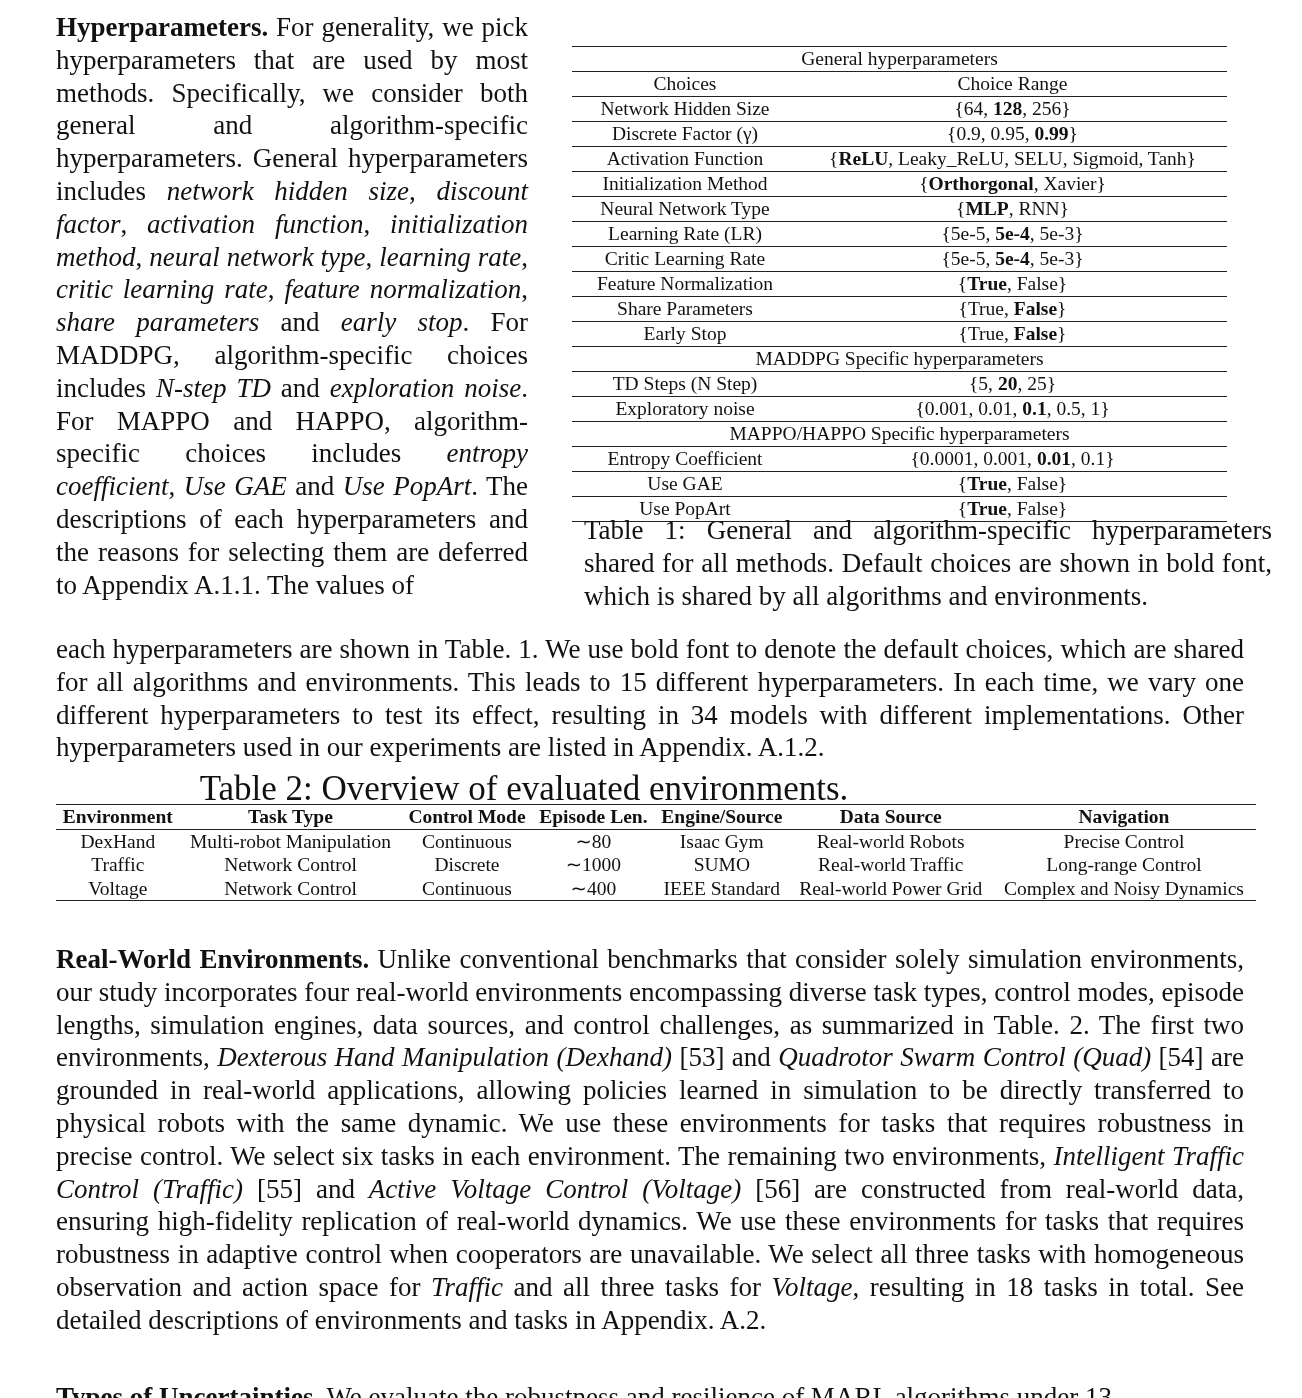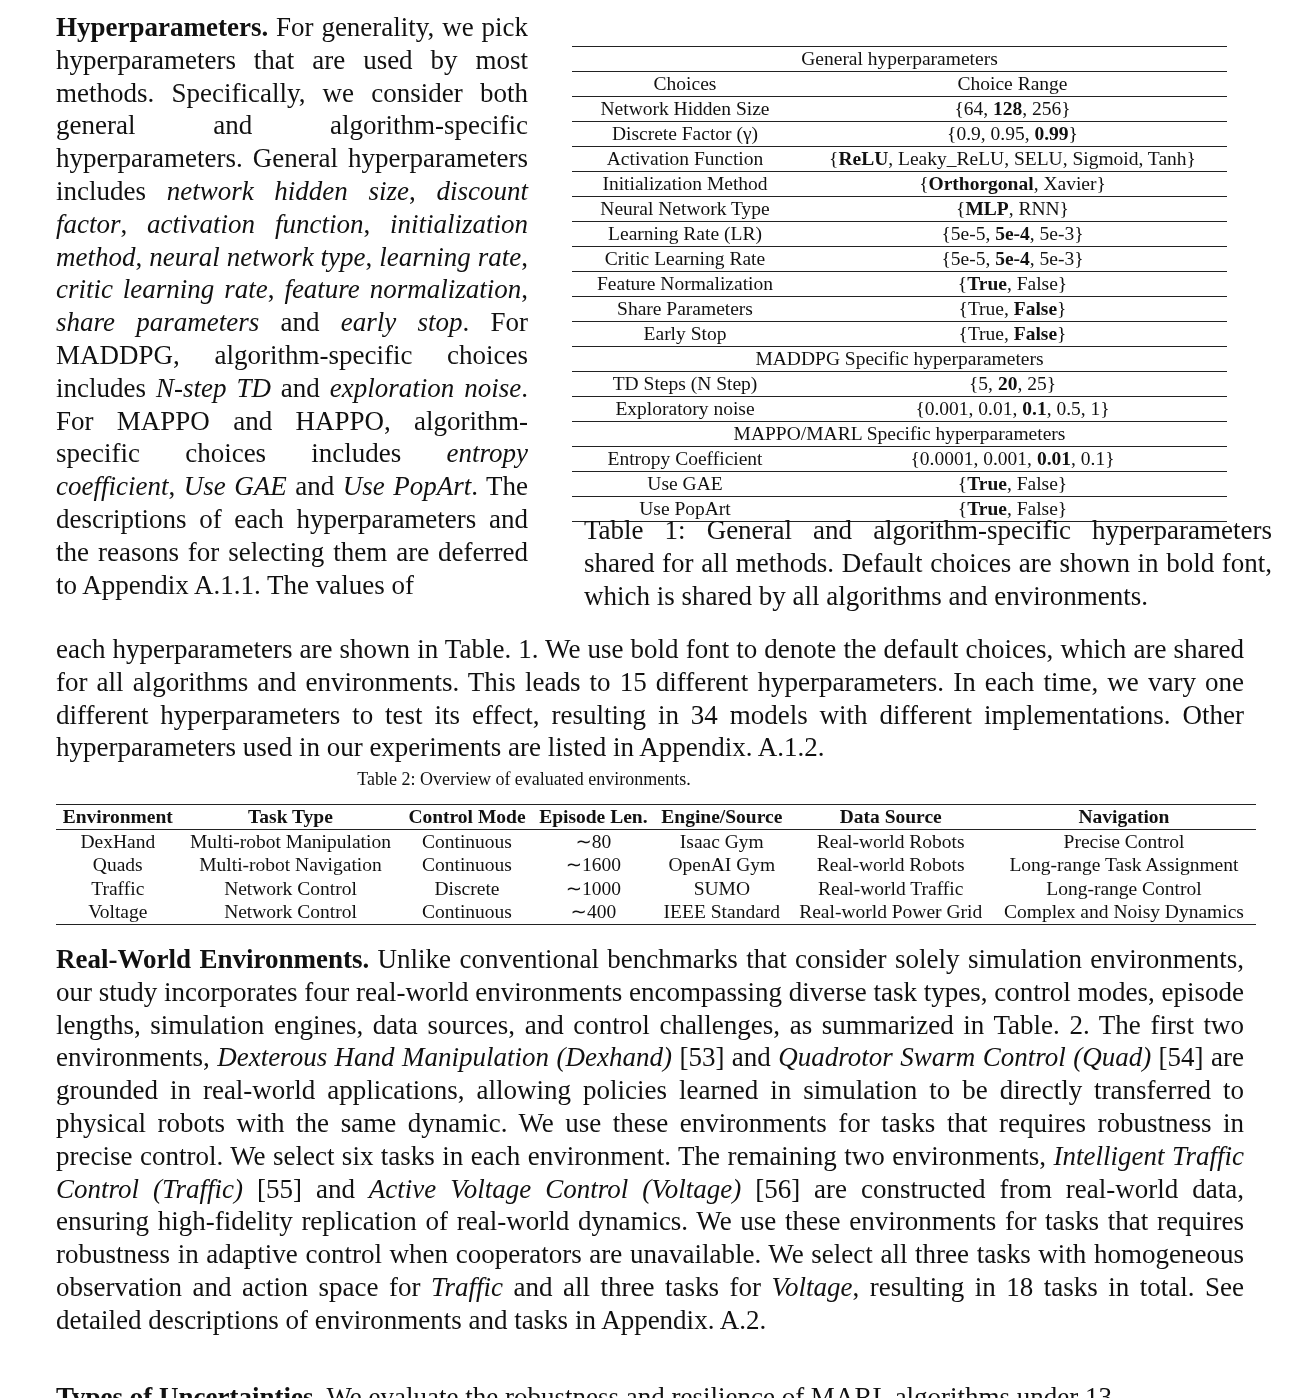--- a/index.html
+++ b/index.html
@@ -21,21 +21,21 @@
     border-collapse: collapse; font-size: 19.5px; line-height: 24px; margin-top: 30px;
   }
   .t1 td { padding: 0; height: 24px; text-align: center; border-bottom: 1.2px solid #222; white-space: nowrap; }
   .t1 tr:first-child td { border-top: 1.5px solid #222; }
   .t1 tr:last-child td { border-bottom: 1.5px solid #222; }
   .t1 td.c1 { width: 226px; }
   .cap1 {
     position: absolute; left: 556px; top: 514px; width: 688px;
     font-size: 27px; line-height: 32.8px; text-align: justify; margin-left: 28px;
   }
-  .cap2 { position: absolute; left: 0; width: 1048px; top: 769px; text-align: center; font-size: 18px; }
+  .cap2 { position: absolute; left: 0; width: 1048px; top: 769px; text-align: center; font-size: 35px; }
   .t2 {
     position: absolute; left: 56px; top: 804px; width: 1200px;
     border-collapse: collapse; font-size: 19.5px; line-height: 23.5px;
   }
   .t2 th, .t2 td { padding: 0 2px; text-align: center; white-space: nowrap; }
   .t2 thead th { border-top: 1.5px solid #222; border-bottom: 1.2px solid #222; font-weight: bold; }
   .t2 tbody tr:last-child td { border-bottom: 1.5px solid #222; }
 </style>
 </head>
 <body>
@@ -96,21 +96,21 @@
       </tr>
     <tr>
         <td class="c1">TD Steps (N Step)</td>
         <td><span>{5, </span><b>20</b><span>, 25}</span></td>
       </tr>
     <tr>
         <td class="c1">Exploratory noise</td>
         <td><span>{0.001, 0.01, </span><b>0.1</b><span>, 0.5, 1}</span></td>
       </tr>
     <tr>
-        <td colspan="2">MAPPO/MARL Specific hyperparameters</td>
+        <td colspan="2">MAPPO/HAPPO Specific hyperparameters</td>
       </tr>
     <tr>
         <td class="c1">Entropy Coefficient</td>
         <td><span>{0.0001, 0.001, </span><b>0.01</b><span>, 0.1}</span></td>
       </tr>
     <tr>
         <td class="c1">Use GAE</td>
         <td><span>{</span><b>True</b><span>, False}</span></td>
       </tr>
     <tr>
@@ -142,29 +142,20 @@
     <tr>
         <td>DexHand</td>
         <td>Multi-robot Manipulation</td>
         <td>Continuous</td>
         <td>∼80</td>
         <td>Isaac Gym</td>
         <td>Real-world Robots</td>
         <td>Precise Control</td>
       </tr>
     <tr>
-        <td>Quads</td>
-        <td>Multi-robot Navigation</td>
-        <td>Continuous</td>
-        <td>∼1600</td>
-        <td>OpenAI Gym</td>
-        <td>Real-world Robots</td>
-        <td>Long-range Task Assignment</td>
-      </tr>
-    <tr>
         <td>Traffic</td>
         <td>Network Control</td>
         <td>Discrete</td>
         <td>∼1000</td>
         <td>SUMO</td>
         <td>Real-world Traffic</td>
         <td>Long-range Control</td>
       </tr>
     <tr>
         <td>Voltage</td>

